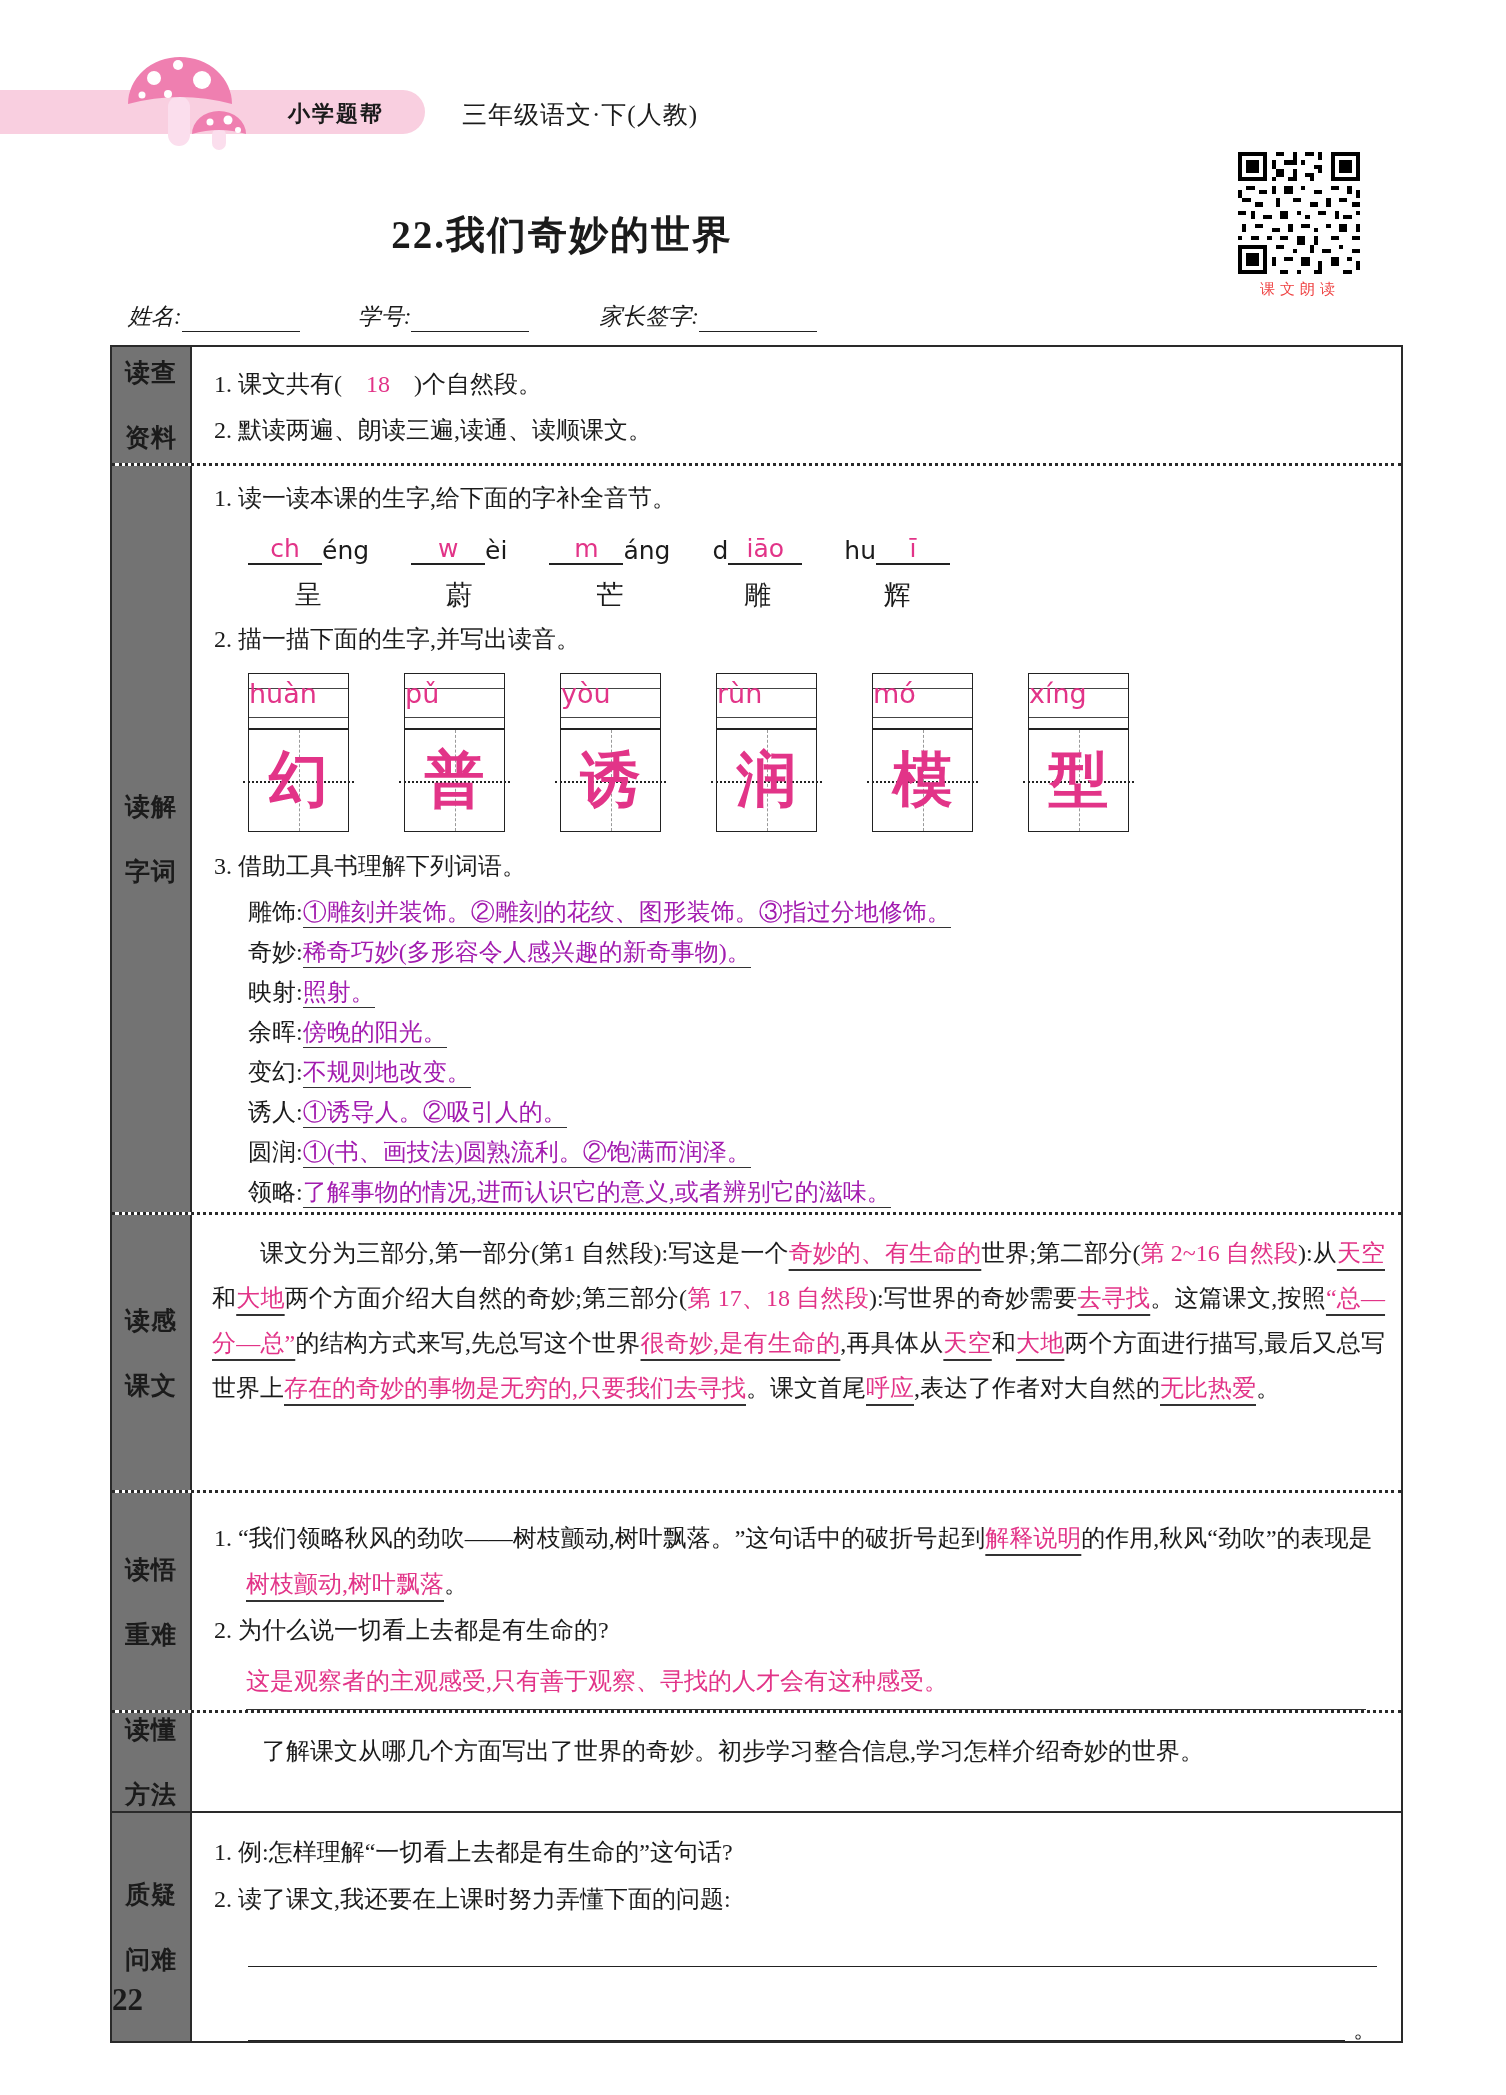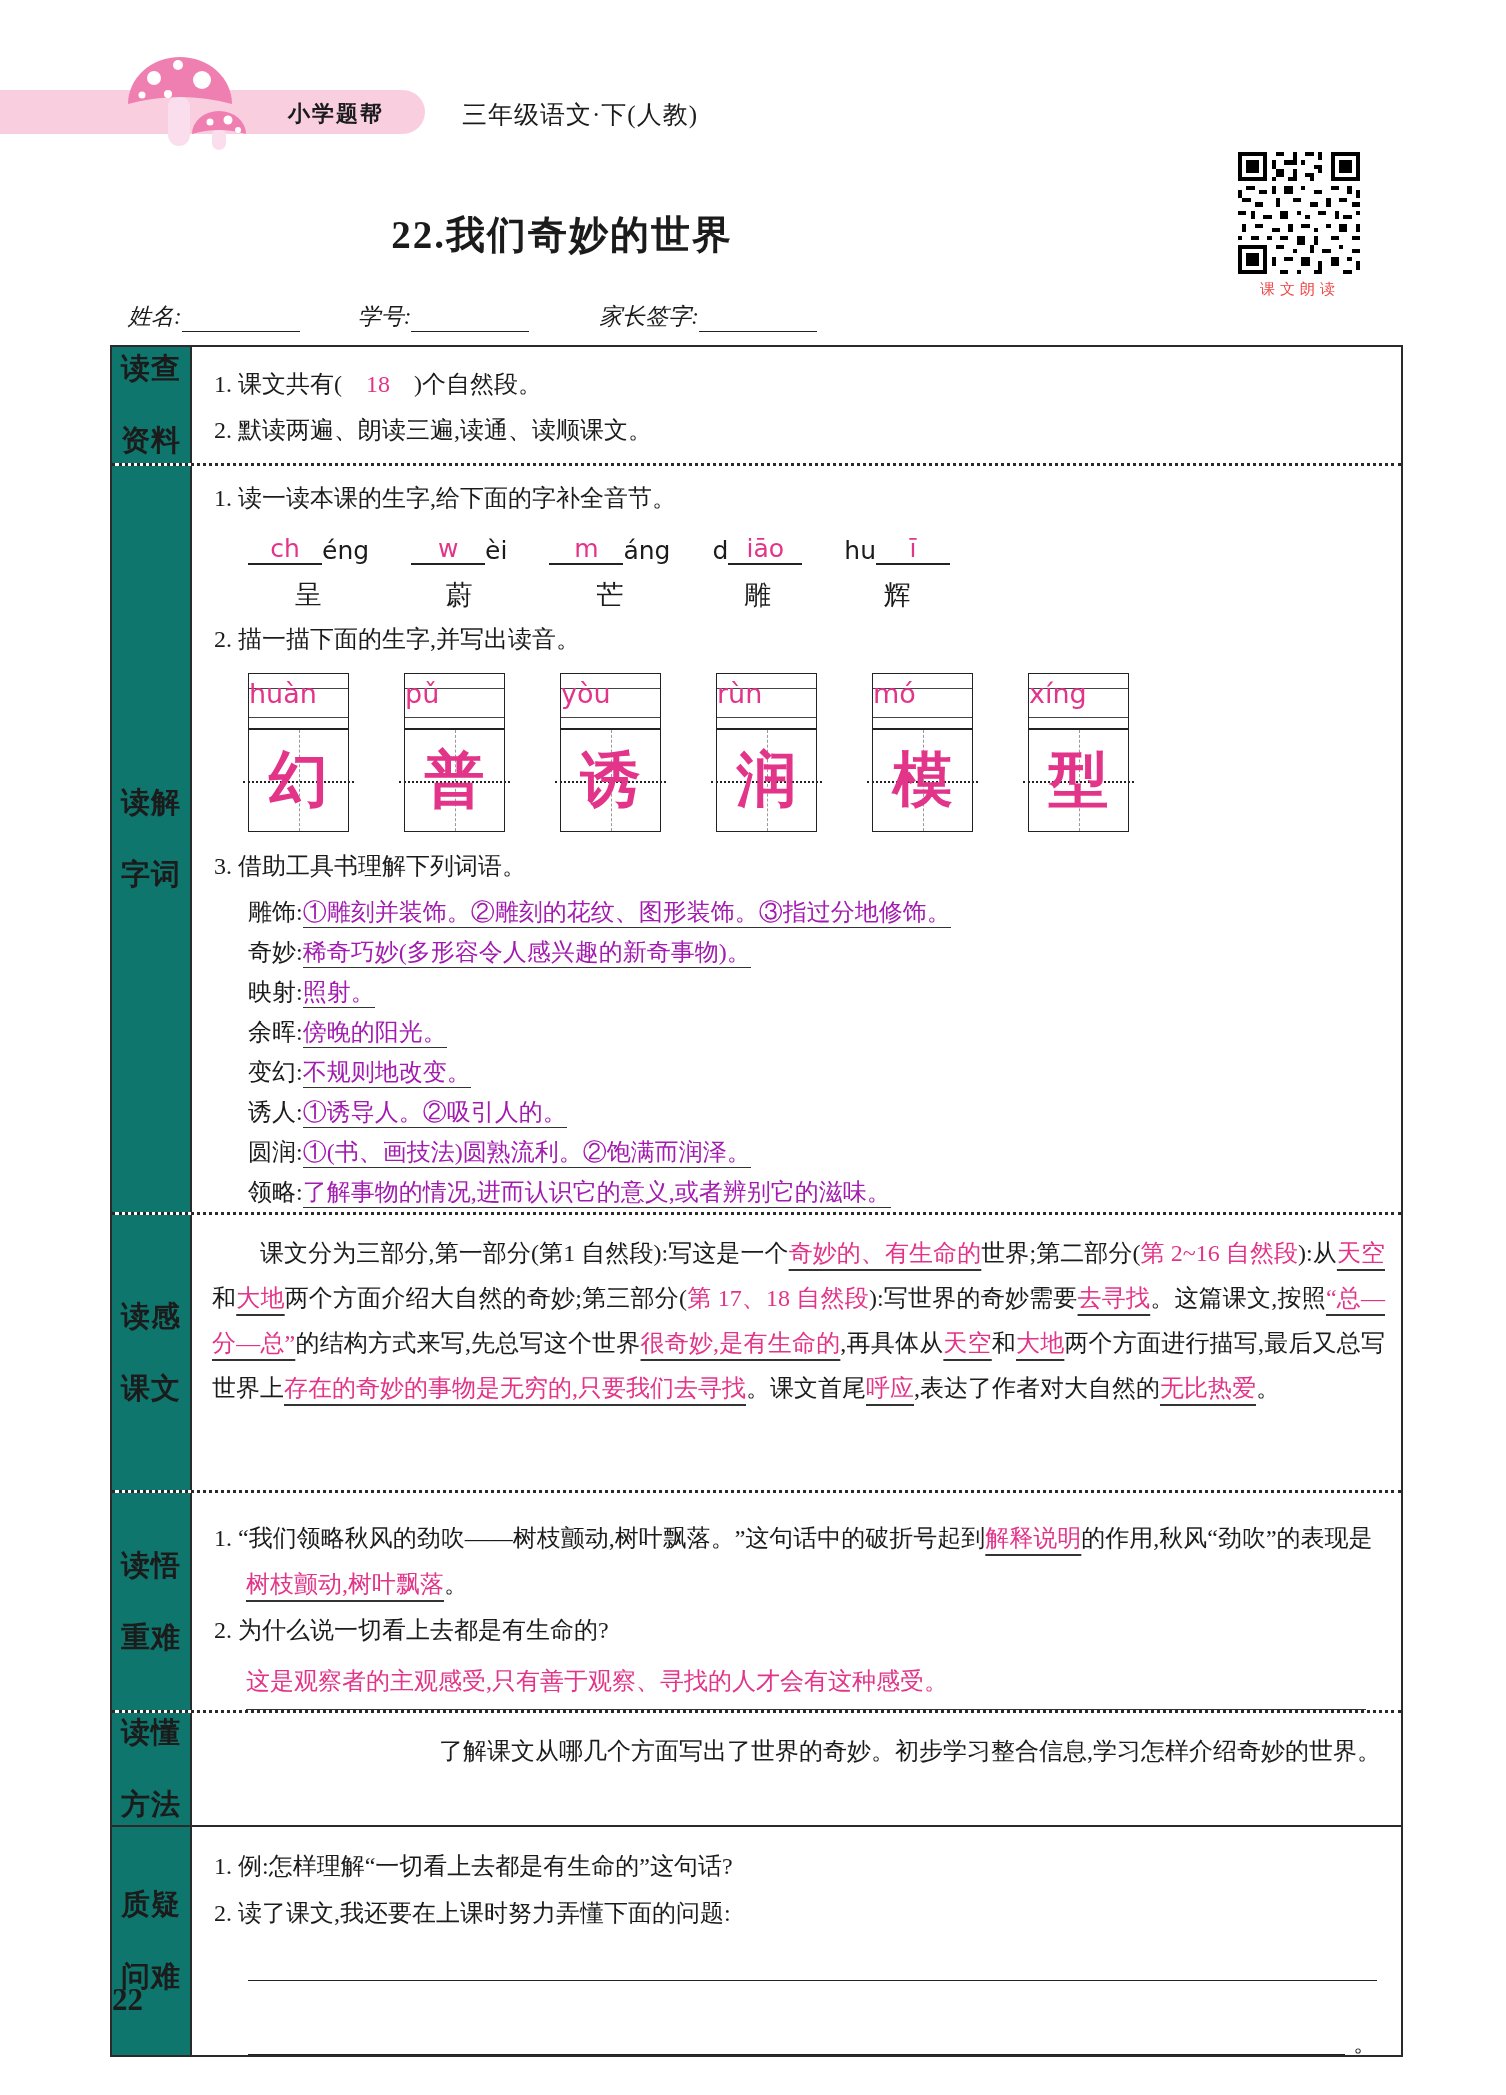--- a/index.html
+++ b/index.html
@@ -28,23 +28,23 @@
   .fblank { display:inline-block; width:118px; border-bottom:1.6px solid #222; height:26px; }
   .field { display:flex; align-items:flex-end; }
   .f2 { margin-left:58px; } .f3 { margin-left:70px; }
 
   
   .sheet { position:absolute; left:110px; top:345px; width:1293px;
            border:2.6px solid #2a2a2a; }
   .sec { display:flex; align-items:stretch; }
   .sec + .sec { border-top:3px dotted #2a2a2a; }
   .sec.solid-top { border-top:2.6px solid #2a2a2a; }
-  .lab { width:80px; min-width:80px; background:#0f766e; border-right:2px solid #2a2a2a;
+  .lab { width:80px; min-width:80px; background:#737373; border-right:2px solid #2a2a2a;
          display:flex; flex-direction:column; justify-content:center; align-items:center;
-         gap:32px; font-size:29px; font-weight:700; letter-spacing:1px; }
+         gap:32px; font-size:25px; font-weight:700; letter-spacing:1px; }
   .cnt { flex:1; font-size:24px; }
 
   .pink { color:#e23488; }
   .u-pink { color:#e23488; text-decoration:underline; text-underline-offset:8px;
             text-decoration-thickness:1.5px; text-decoration-color:#333; }
 
   
   .s1 .cnt { padding:14px 18px 10px 22px; line-height:46px; }
   .num18 { display:inline-block; min-width:72px; text-align:center; }
 
@@ -323,21 +323,21 @@
       <span>读悟</span>
       <span>重难</span>
     </div>
     <div class="cnt">
       <div class="hang"><span>1. “我们领略秋风的劲吹——树枝颤动,树叶飘落。”这句话中的破折号起到</span><span class="u-pink">解释说明</span><span>的作用,秋风“劲吹”的表现是</span><span class="u-pink">树枝颤动,树叶飘落</span><span>。</span></div>
       <div>2. 为什么说一切看上去都是有生命的?</div>
       <div class="ans-line">这是观察者的主观感受,只有善于观察、寻找的人才会有这种感受。</div>
     </div>
   </div>
 
-  <div class="sec s5" style="min-height:100px;text-align:right;">
+  <div class="sec s5" style="min-height:100px;">
     <div class="lab">
       <span>读懂</span>
       <span>方法</span>
     </div>
     <div class="cnt">
       <p>了解课文从哪几个方面写出了世界的奇妙。初步学习整合信息,学习怎样介绍奇妙的世界。</p>
     </div>
   </div>
 
   <div class="sec s6 solid-top" style="min-height:215px;">

